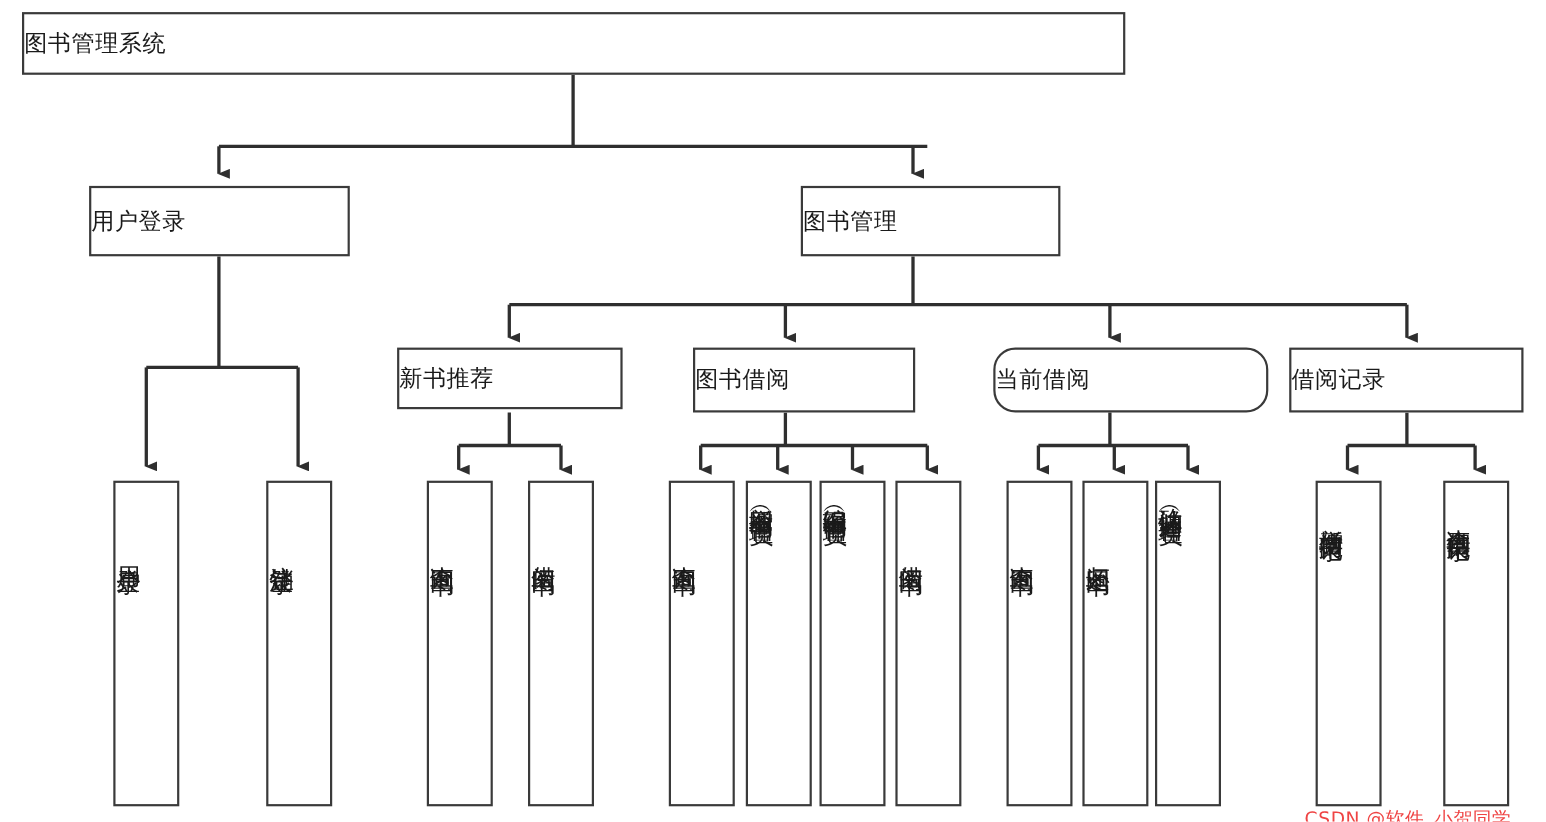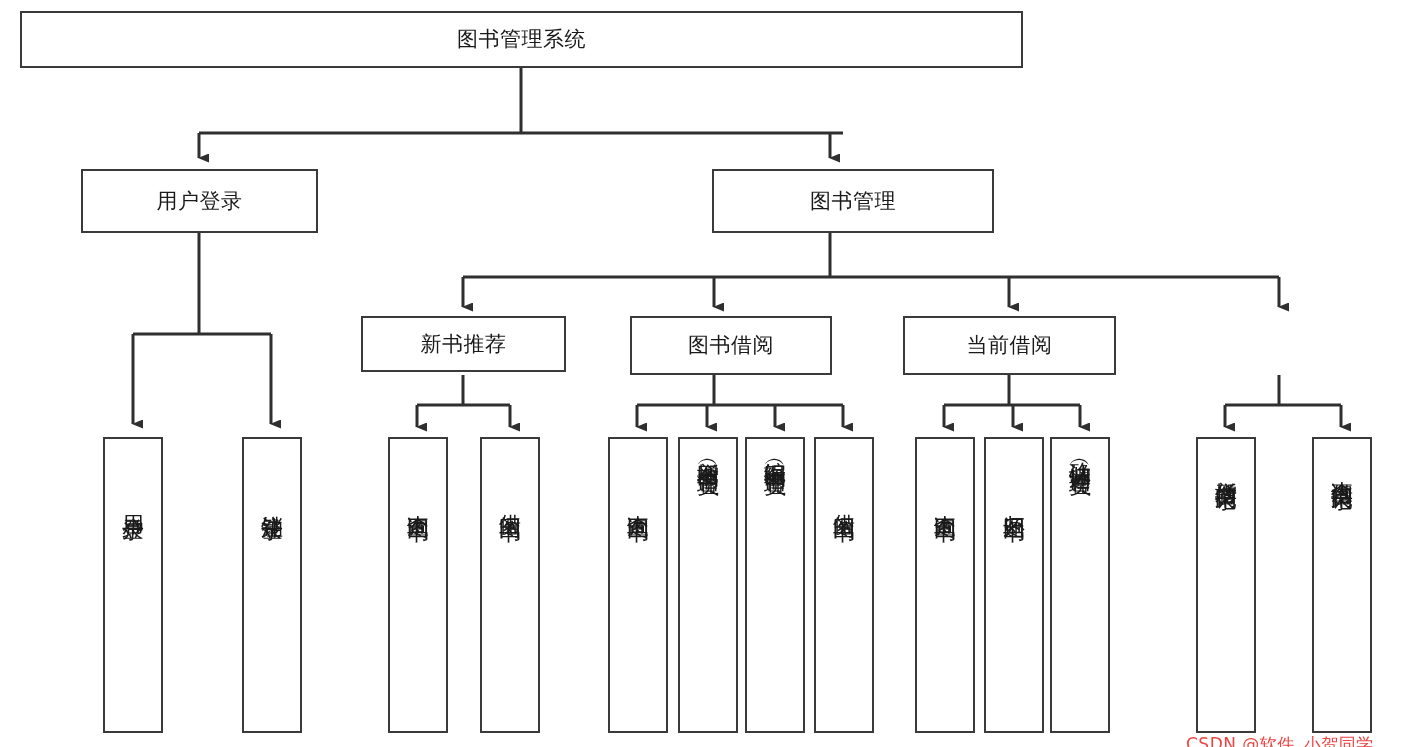--- a/index.html
+++ b/index.html
@@ -25,21 +25,21 @@
     height: 747px;
     pointer-events: none;
   }
   .node {
     position: absolute;
     box-sizing: border-box;
     border: 2px solid #3a3a3a;
     background: #ffffff;
     display: flex;
     align-items: center;
-    justify-content: center;
+    justify-content: flex-start;
     color: #1a1a1a;
     line-height: 1.18;
   }
   .node-label {
     display: block;
     text-align: center;
     white-space: nowrap;
   }
   .h-node .node-label {
     font-size: 21px;
@@ -122,32 +122,35 @@
     </g>
   </svg>
 
   <div class="node h-node" style="left:20px; top:11px; width:1003px; height:57px;">
     <span class="node-label">图书管理系统</span>
   </div>
 
   <div class="node h-node" style="left:81px; top:169px; width:237px; height:64px;">
     <span class="node-label">用户登录</span>
   </div>
-  <div class="node h-node" style="left:712px; top:169px; width:282px; height:64px;">
+  <div class="node h-node" style="left:728px; top:169px; width:236px; height:64px;">
     <span class="node-label">图书管理</span>
   </div>
 
   <div class="node h-node" style="left:361px; top:316px; width:205px; height:56px;">
     <span class="node-label">新书推荐</span>
   </div>
   <div class="node h-node" style="left:613px; top:316px; width:202px; height:59px;margin-left:17px;">
     <span class="node-label">图书借阅</span>
   </div>
-  <div class="node h-node" style="left:903px; top:316px; width:213px; height:59px;">
+  <div class="node h-node" style="left:903px; top:316px; width:250px; height:59px;border-radius:20px;">
     <span class="node-label">当前借阅</span>
+  </div>
+  <div class="node h-node" style="left:1172px; top:316px; width:213px; height:59px;">
+    <span class="node-label">借阅记录</span>
   </div>
 
   <div class="node v-node" style="left:103px; top:437px; width:60px; height:296px; padding-top:58px;">
     <span class="node-label">用户登录</span>
   </div>
   <div class="node v-node" style="left:242px; top:437px; width:60px; height:296px; padding-top:58px;">
     <span class="node-label">注销登录</span>
   </div>
 
   <div class="node v-node" style="left:388px; top:437px; width:60px; height:296px; padding-top:58px;">

